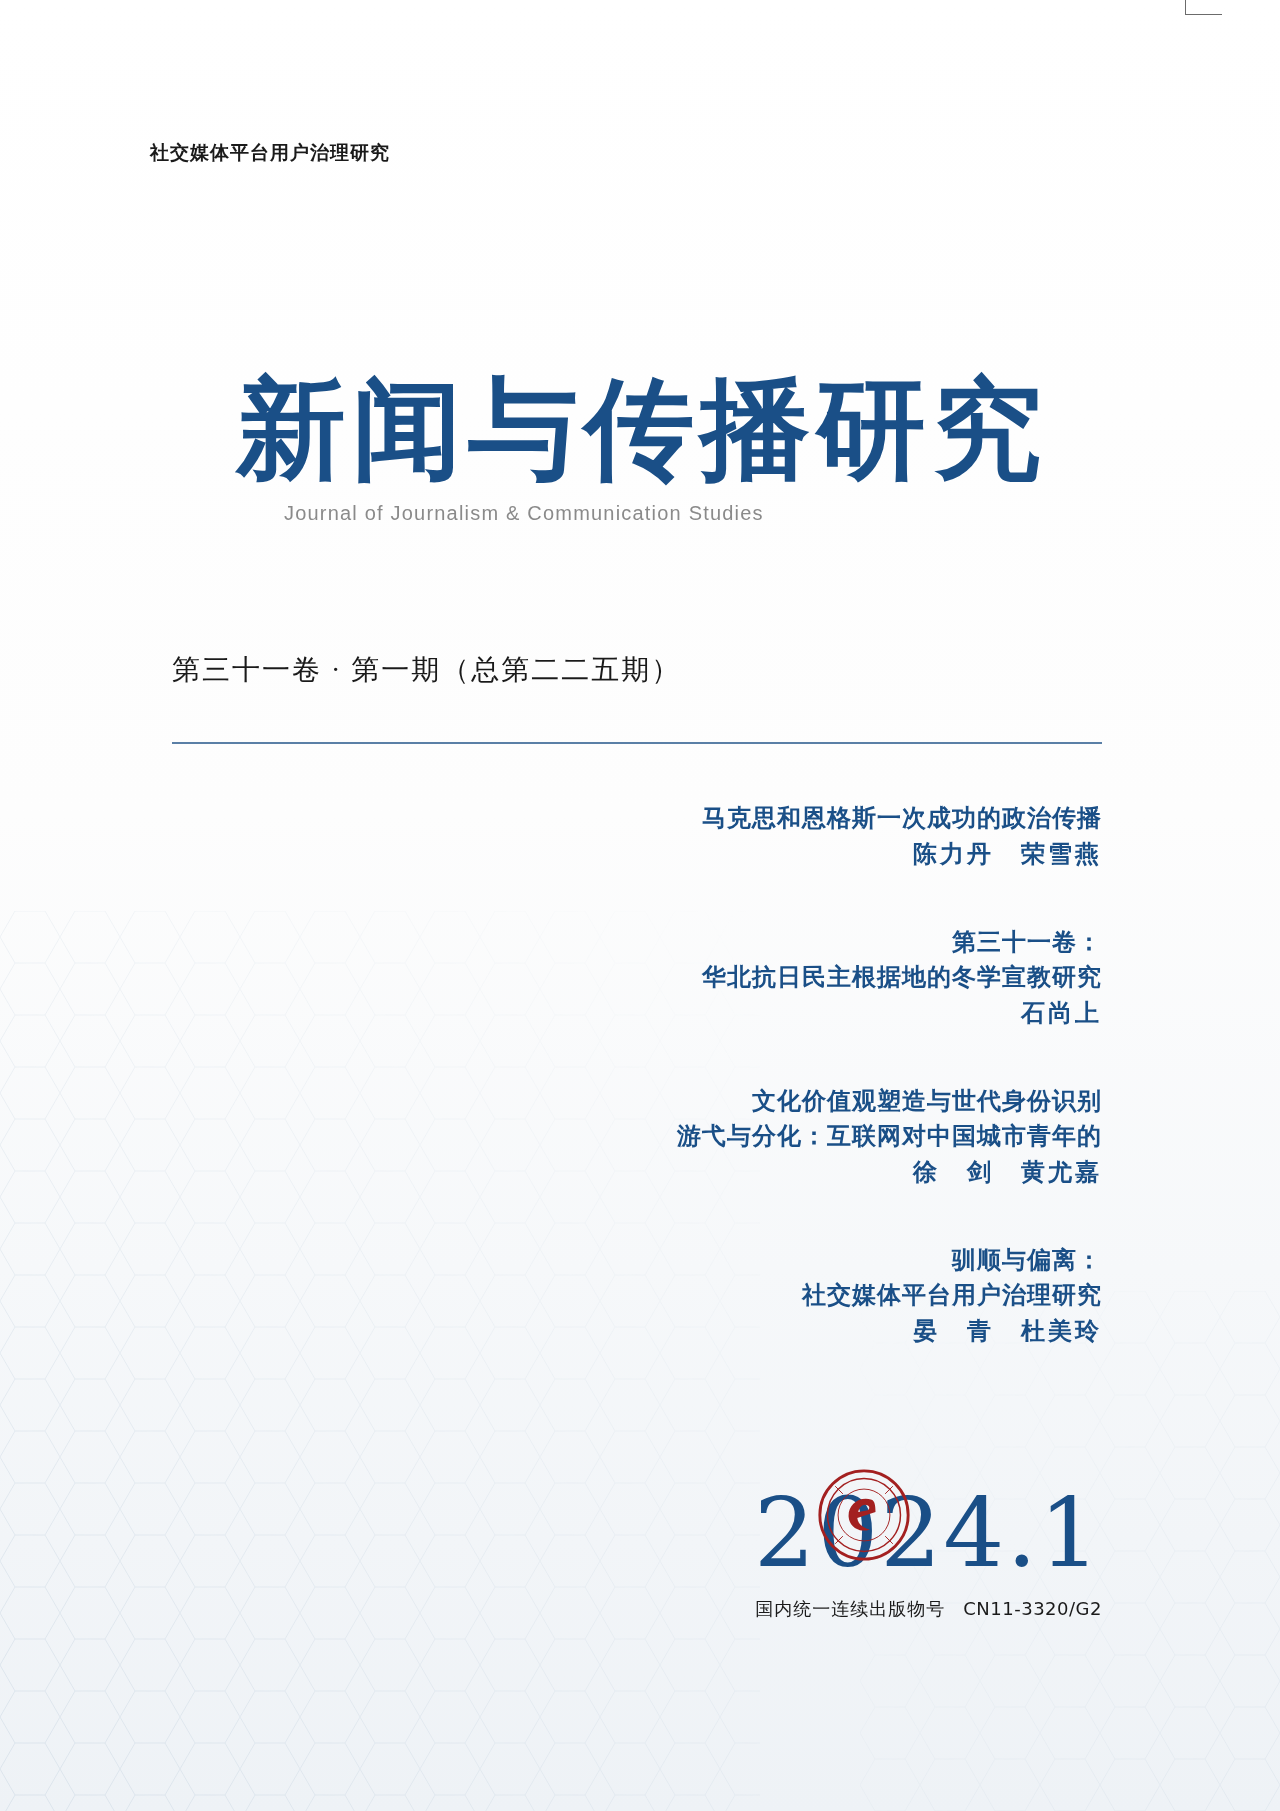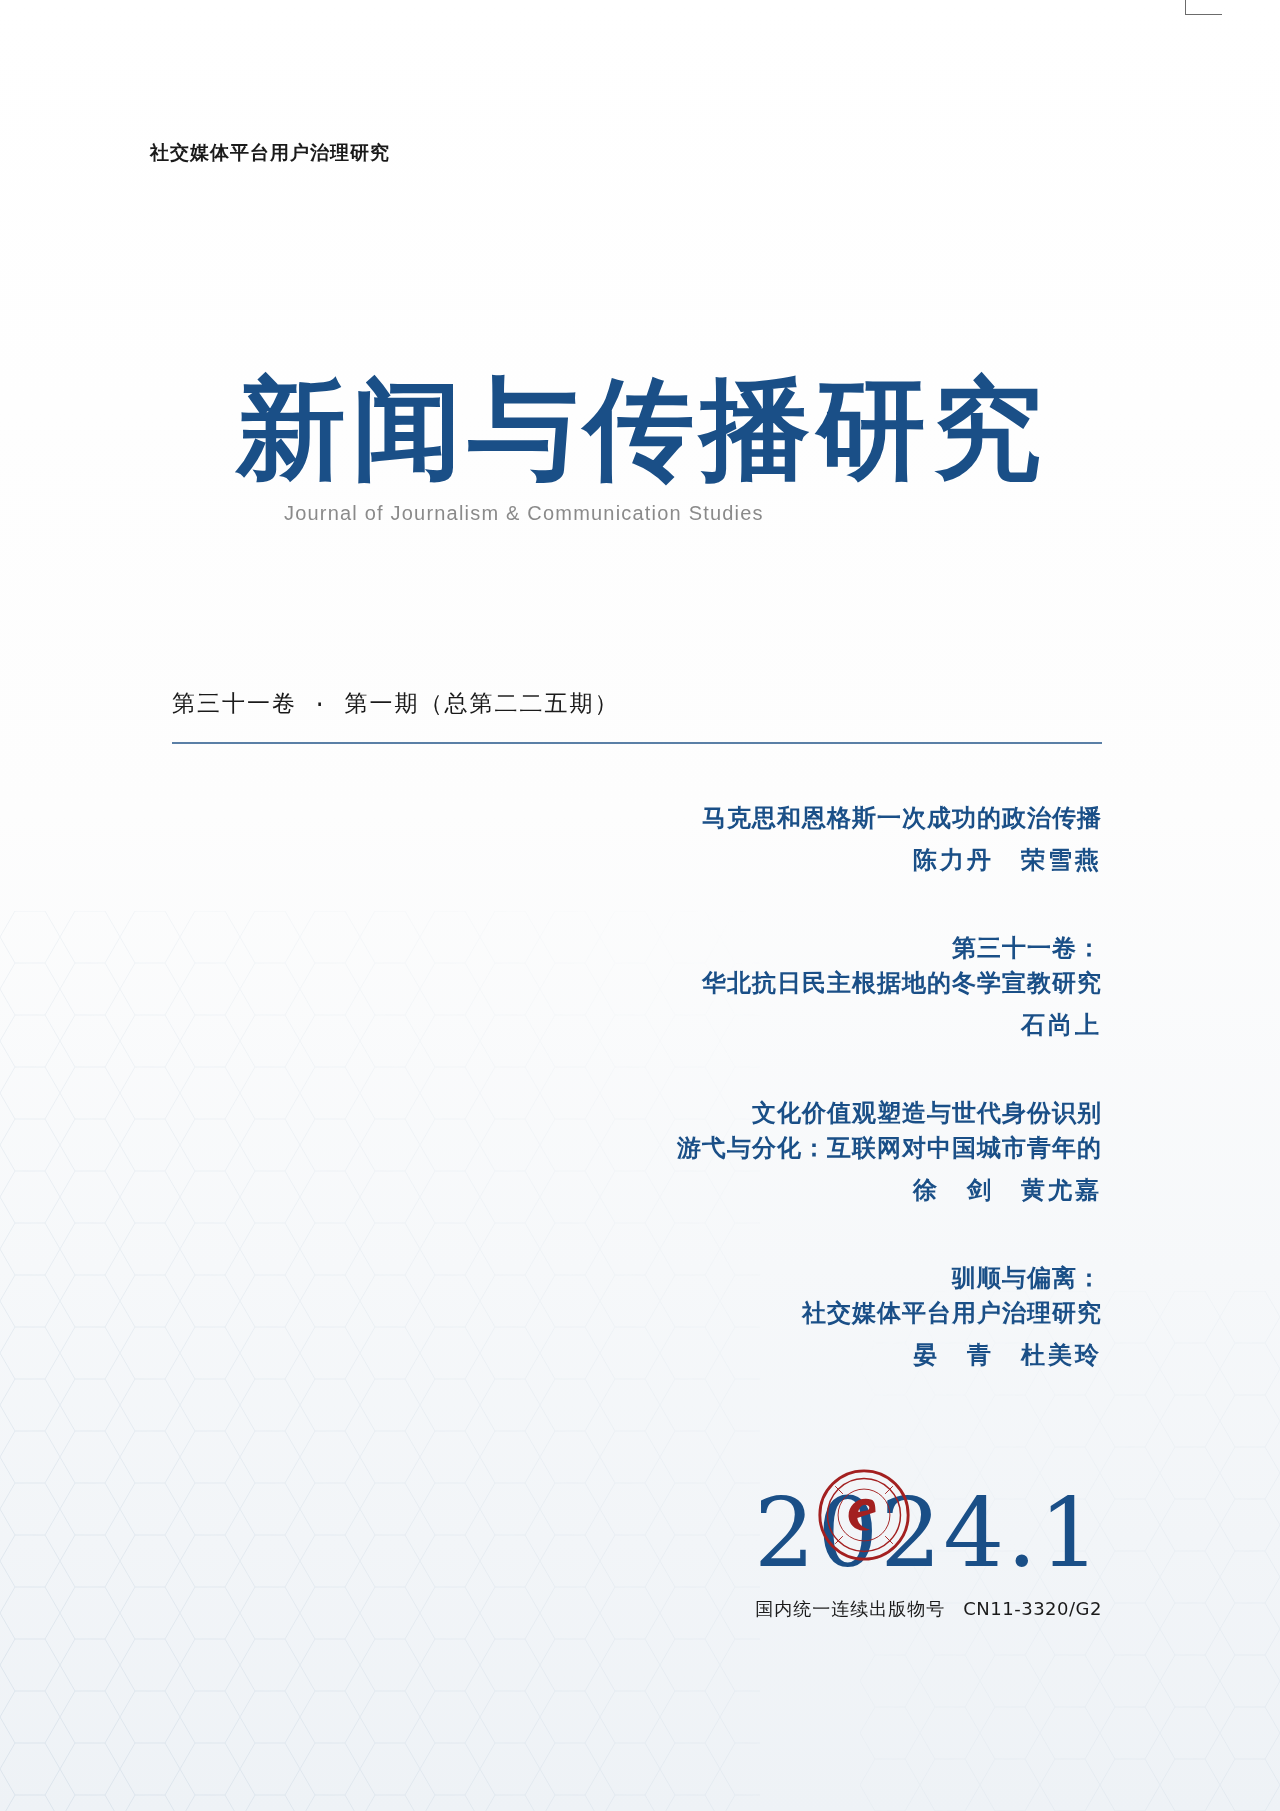--- a/index.html
+++ b/index.html
@@ -78,23 +78,23 @@
     margin-left: 112px;
     font-family: "Liberation Sans", sans-serif;
     font-size: 20px;
     color: #8a8a8a;
     letter-spacing: 1.2px;
     white-space: nowrap;
   }
   .volume-line {
     position: absolute;
     left: 172px;
-    top: 688px;
-    font-family: Liberation Mono, monospace;
-    font-size: 23px;
+    top: 651px;
+    font-family: Liberation Serif, serif;
+    font-size: 28px;
     color: #1a1a1a;
     letter-spacing: 2px;
   }
   .rule {
     position: absolute;
     left: 172px;
     top: 742px;
     width: 930px;
     height: 2px;
     background: #5a7fa6;
@@ -111,21 +111,21 @@
   }
   .toc-title {
     font-family: "DejaVu Serif", "Liberation Serif", serif;
     font-size: 24px;
     font-weight: 700;
     color: #1a4f87;
     line-height: 1.46;
     letter-spacing: 1px;
   }
   .toc-authors {
-    margin-top: 9px;
+    margin-top: 3px;
     font-family: "DejaVu Serif", "Liberation Serif", serif;
     font-size: 24px;
     font-weight: 700;
     color: #1a4f87;
     letter-spacing: 3px;
   }
   .year-block {
     position: absolute;
     right: 178px;
     bottom: 190px;

